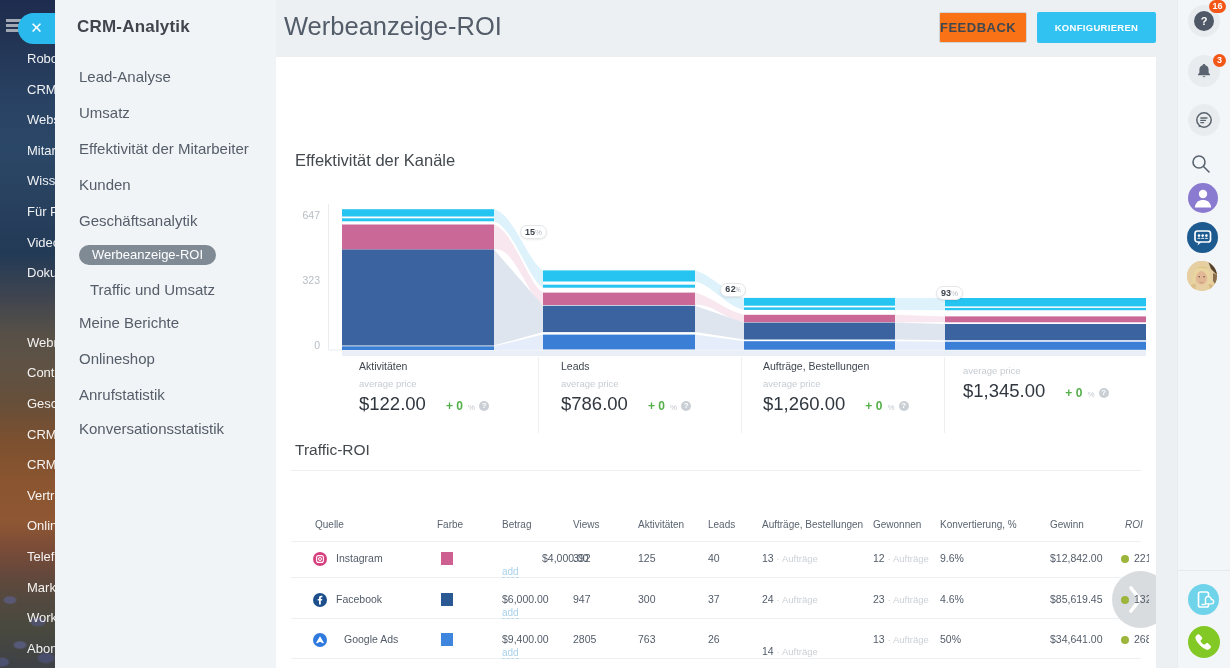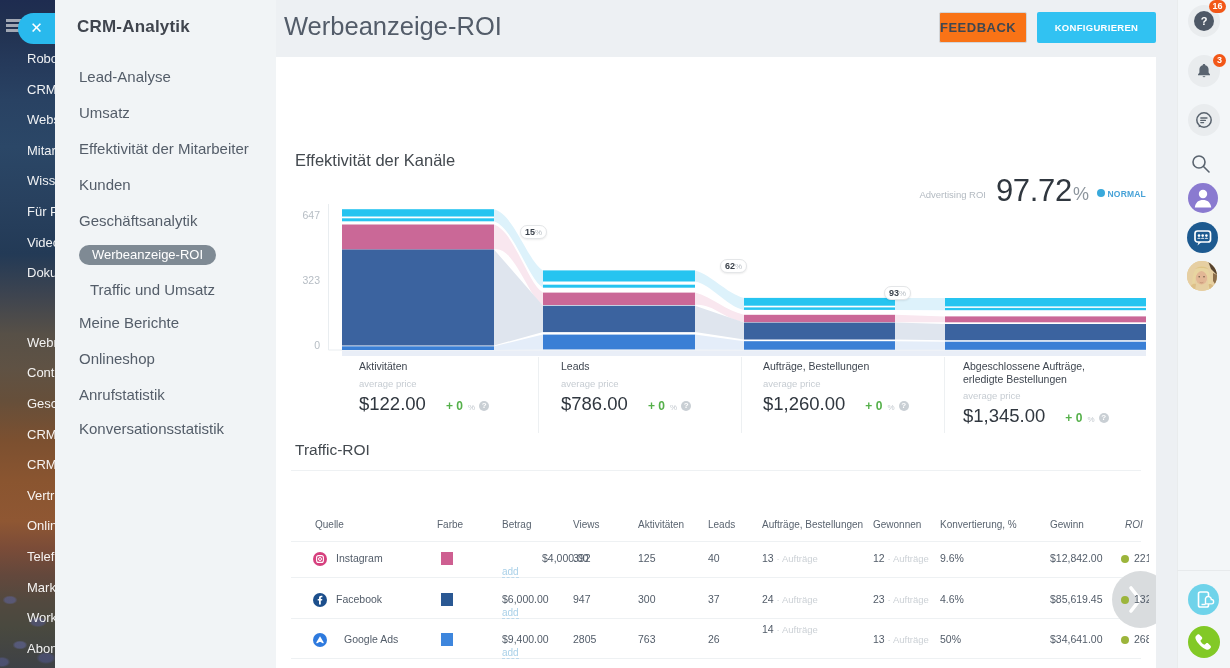--- a/index.html
+++ b/index.html
@@ -141,27 +141,20 @@
 <div id="pill">Werbeanzeige-ROI</div>
 
 <div id="title">Werbeanzeige-ROI</div>
 <div id="btn-feedback">FEEDBACK</div>
 <div id="btn-config">KONFIGURIEREN</div>
 
 <div id="card">
 
   <div id="h-kanale">Effektivität der Kanäle</div>
 
-  <div id="adv">
-    <span class="l1">Advertising ROI</span>
-    <span class="big">97.72</span>
-    <span class="pc">%</span>
-    <span class="dot"></span>
-    <span class="nm">NORMAL</span>
-  </div>
 
   <svg id="chart" viewBox="0 0 880 170">
 
     <text x="44" y="29" font-size="10.5" fill="#b6bdc4" text-anchor="end">647</text>
     <text x="44" y="94" font-size="10.5" fill="#b6bdc4" text-anchor="end">323</text>
     <text x="44" y="159" font-size="10.5" fill="#b6bdc4" text-anchor="end">0</text>
     <line x1="52.5" y1="14" x2="52.5" y2="160" stroke="#e9edf0" stroke-width="1"></line>
     <line x1="52.5" y1="160" x2="870" y2="160" stroke="#e9edf0" stroke-width="1"></line>
 
     <rect x="66" y="160.5" width="804" height="5.5" fill="#e9eef7"></rect>
@@ -200,22 +193,22 @@
     <rect x="468" y="151.2" width="151" height="8.5" fill="#3a7fd5"></rect>
 
     <rect x="669" y="108" width="201" height="8.4" fill="#26c4f0"></rect>
     <rect x="669" y="117.9" width="201" height="2.3" fill="#26c4f0"></rect>
     <rect x="669" y="126.4" width="201" height="5.9" fill="#ca6897"></rect>
     <rect x="669" y="134" width="201" height="16.2" fill="#3b639f"></rect>
     <rect x="669" y="151.7" width="201" height="8.1" fill="#3a7fd5"></rect>
   </svg>
 
   <div class="bub" style="left:244px; top:168px;">15<span>%</span></div>
-  <div class="bub" style="left:444px; top:202px;">62<span>%</span></div>
-  <div class="bub" style="left:608px; top:229px;">93<span>%</span></div>
+  <div class="bub" style="left:444px; top:226px;font-family:Liberation Mono, monospace;">62<span>%</span></div>
+  <div class="bub" style="left:660px; top:229px;">93<span>%</span></div>
 
   <div class="mdiv" style="left:262px;"></div>
   <div class="mdiv" style="left:465px;"></div>
   <div class="mdiv" style="left:668px;"></div>
 
   <div class="mblock" style="left:83px;">
     <div class="t">Aktivitäten</div>
     <div class="ap">average price</div>
     <div class="price">$122.00<span class="plus">+ 0</span> <span class="pc2">%</span><span class="qm">?</span></div>
   </div>
@@ -223,21 +216,20 @@
     <div class="t">Leads</div>
     <div class="ap">average price</div>
     <div class="price">$786.00<span class="plus">+ 0</span> <span class="pc2">%</span><span class="qm">?</span></div>
   </div>
   <div class="mblock" style="left:487px;">
     <div class="t">Aufträge, Bestellungen</div>
     <div class="ap">average price</div>
     <div class="price">$1,260.00<span class="plus">+ 0</span> <span class="pc2">%</span><span class="qm">?</span></div>
   </div>
   <div class="mblock" style="left:687px;">
-    <div class="t">Abgeschlossene Aufträge,<br>erledigte Bestellungen</div>
     <div class="ap">average price</div>
     <div class="price">$1,345.00<span class="plus">+ 0</span> <span class="pc2">%</span><span class="qm">?</span></div>
   </div>
 
   <div class="tline" style="top:413px;"></div>
   <div id="h-traffic">Traffic-ROI</div>
 
   <div class="th" style="left:39px;">Quelle</div>
   <div class="th" style="left:161px;">Farbe</div>
   <div class="th" style="left:226px;">Betrag</div>
@@ -296,21 +288,21 @@
     <circle cx="7" cy="7" r="7" fill="#2e7ade"></circle>
     <path d="M7,3.2 L10.6,9.3 C10.9,9.9 10.4,10.5 9.8,10.2 L7.6,9.1 C7.2,8.9 6.8,8.9 6.4,9.1 L4.2,10.2 C3.6,10.5 3.1,9.9 3.4,9.3 Z" fill="#fff"></path>
   </svg>
   <div class="td" style="left:68px; top:576px;">Google Ads</div>
   <div class="sq" style="left:165px; top:576px; background:#3e86dd;"></div>
   <div class="td" style="left:226px; top:576px;">$9,400.00</div>
   <div class="addlink" style="left:226px; top:590px;">add</div>
   <div class="td" style="left:297px; top:576px;">2805</div>
   <div class="td" style="left:362px; top:576px;">763</div>
   <div class="td" style="left:432px; top:576px;">26</div>
-  <div class="td" style="left:486px; top:566px;">14 <span class="muted">· Aufträge</span></div>
+  <div class="td" style="left:486px; top:588px;">14 <span class="muted">· Aufträge</span></div>
   <div class="td" style="left:597px; top:576px;">13 <span class="muted">· Aufträge</span></div>
   <div class="td" style="left:664px; top:576px;">50%</div>
   <div class="td" style="left:774px; top:576px;">$34,641.00</div>
   <div class="gdot" style="left:845px; top:579px;"></div>
   <div class="td roi" style="left:858px; top:576px;">268%</div>
 
   <div id="nextbtn"><svg width="57" height="57" viewBox="0 0 57 57">
         <path d="M19,17 L28,28.5 L19,40" fill="none" stroke="#fff" stroke-width="3.6" stroke-linecap="round" stroke-linejoin="round"></path>
       </svg></div>
 </div>

